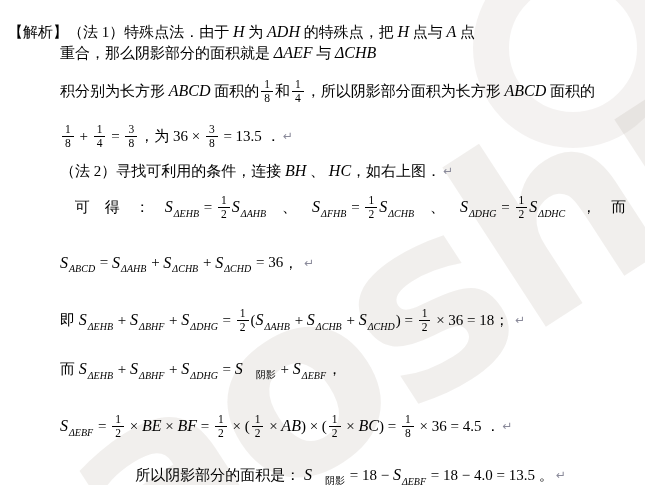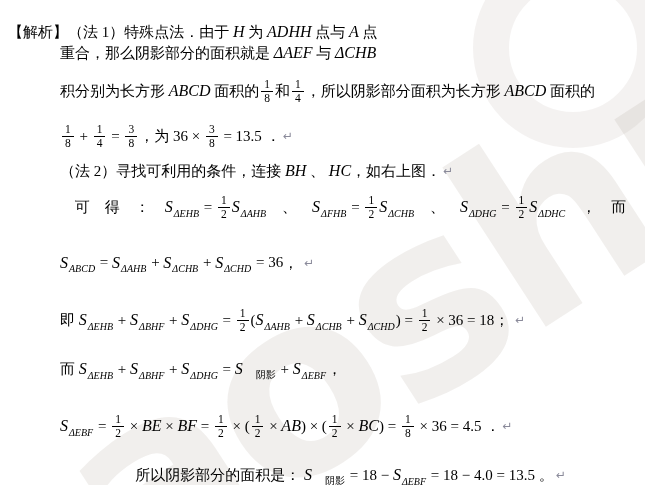--- a/index.html
+++ b/index.html
@@ -72,20 +72,21 @@
 </div>
 
 <div class="doc">
   <div id="lines-host">
       <div class="line">
         <span class="cn">【解析】（法 1）特殊点法．由于 </span>
         <span class="it">H</span>
         <span class="cn"> 为 </span>
         <span class="it">AD</span>
         <span class="it">H</span>
+        <span class="cn"> 的特殊点，把 </span>
         <span class="it">H</span>
         <span class="cn"> 点与 </span>
         <span class="it">A</span>
         <span class="cn"> 点</span>
       </div>
       <div class="line">
         <span class="cn">重合，那么阴影部分的面积就是 </span>
         <span class="it">ΔAEF</span>
         <span class="cn"> 与 </span>
         <span class="it">ΔCHB</span>

